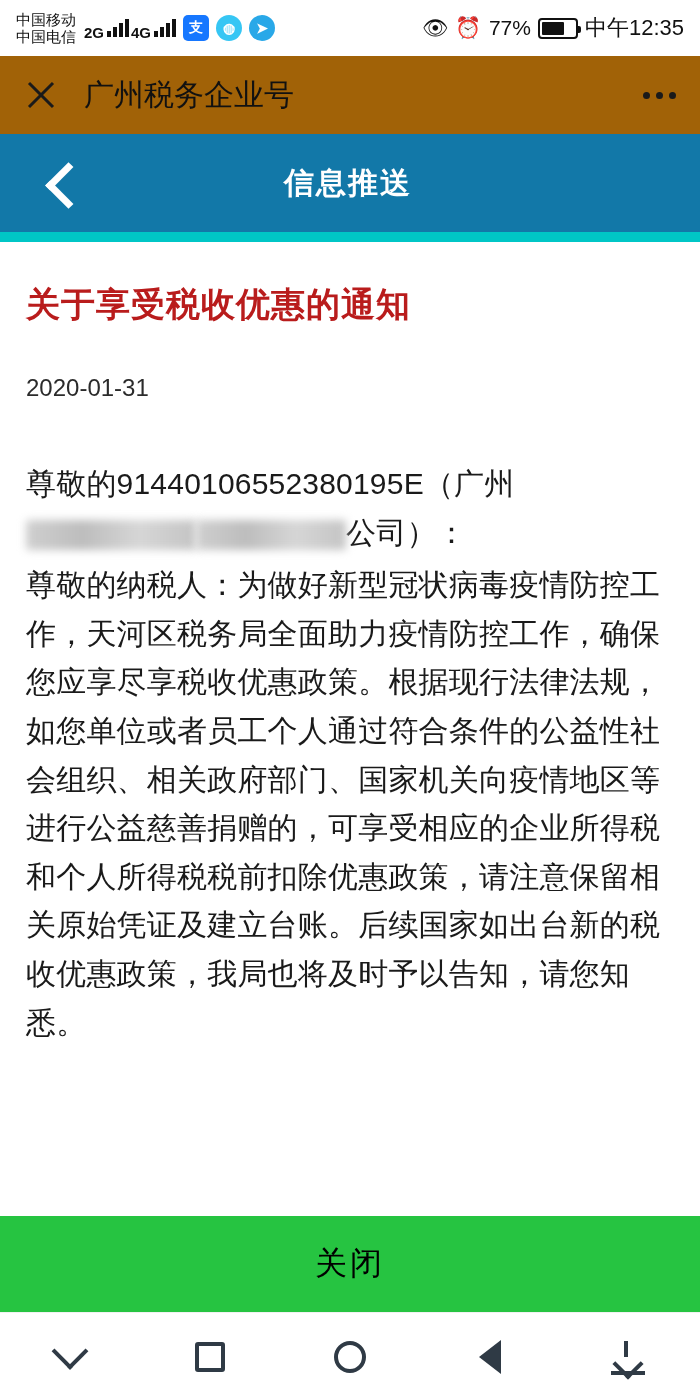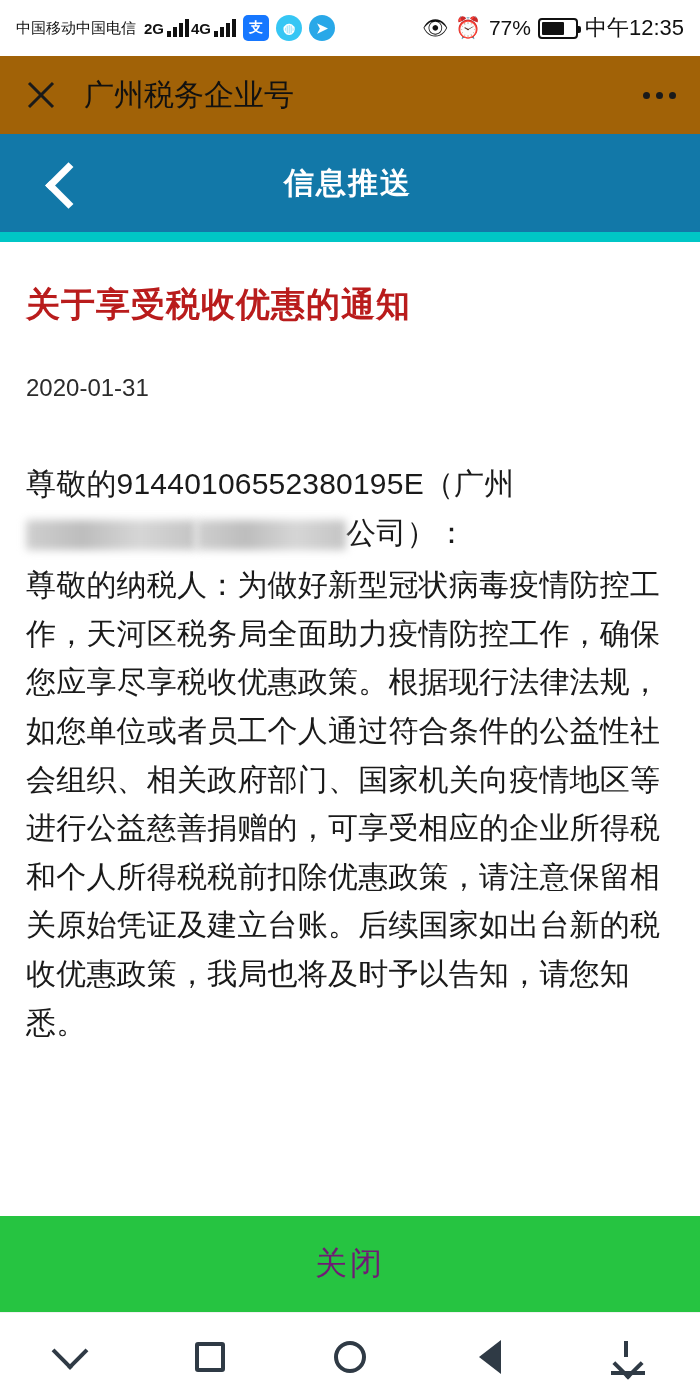--- a/index.html
+++ b/index.html
@@ -23,21 +23,21 @@
   .statusbar {
     height: 56px;
     background: #ffffff;
     display: flex;
     align-items: center;
     padding: 0 16px;
     flex: 0 0 auto;
   }
   .carriers {
     display: flex;
-    flex-direction: row;
+    flex-direction: column;
     justify-content: center;
     line-height: 1.15;
     font-size: 15px;
     color: #111;
     margin-right: 6px;
   }
   .sb-left { display: flex; align-items: center; }
   .net-label {
     font-size: 15px;
     color: #111;
@@ -227,21 +227,21 @@
   }
   .blur.b-a { width: 170px; height: 30px; }
   .blur.b-b { width: 150px; height: 30px; }
   .para { margin-top: 4px; }
 
   
   .close-btn {
     height: 96px;
     margin: 0;
     background: #26c441;
-    color: #701a75;
+    color: #000000;
     font-size: 32px;
     display: flex;
     align-items: center;
     justify-content: center;
     border: none;
     width: 100%;
     flex: 0 0 auto;
     font-family: Liberation Serif, serif;
     cursor: pointer;
     letter-spacing: 3px;

